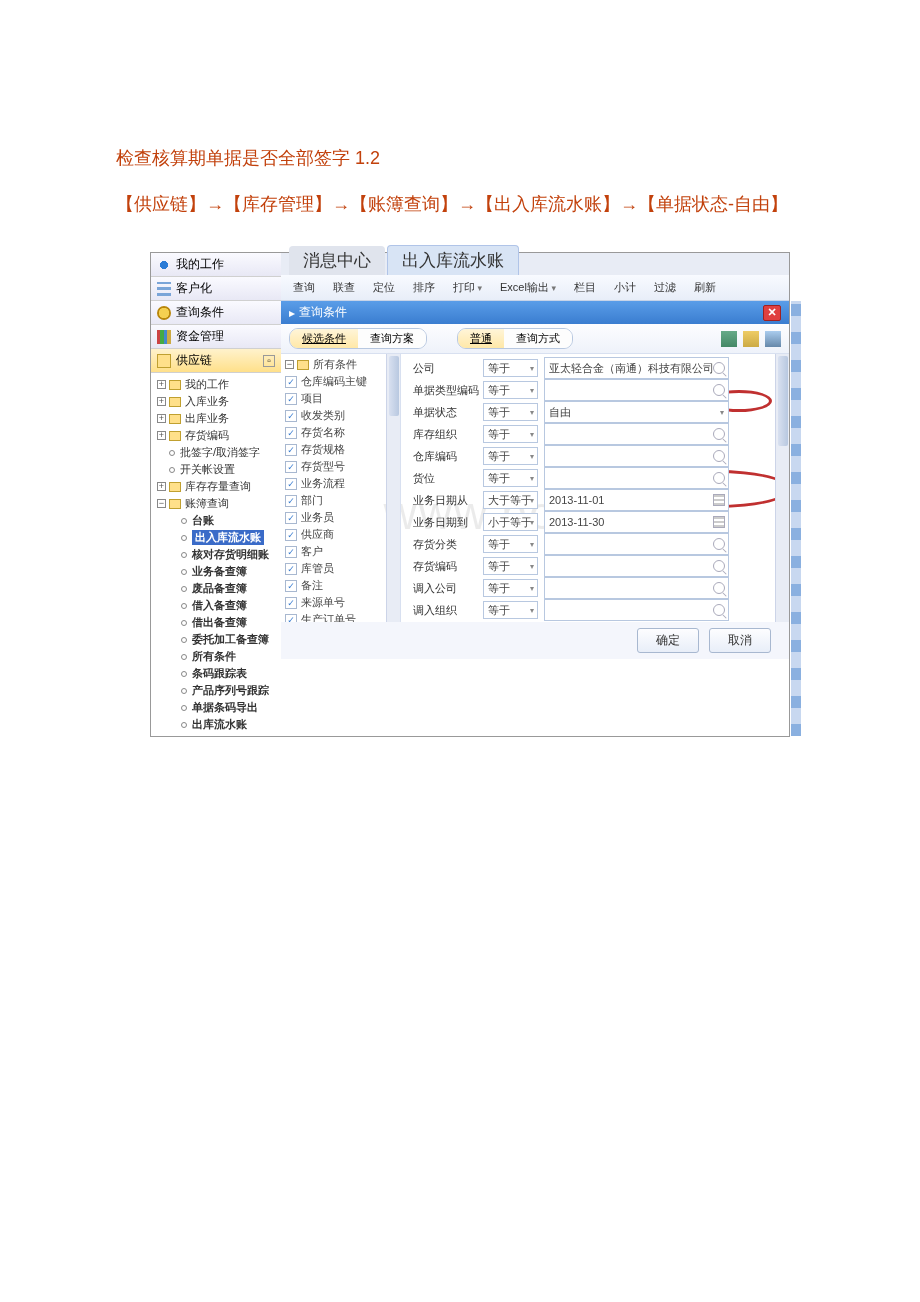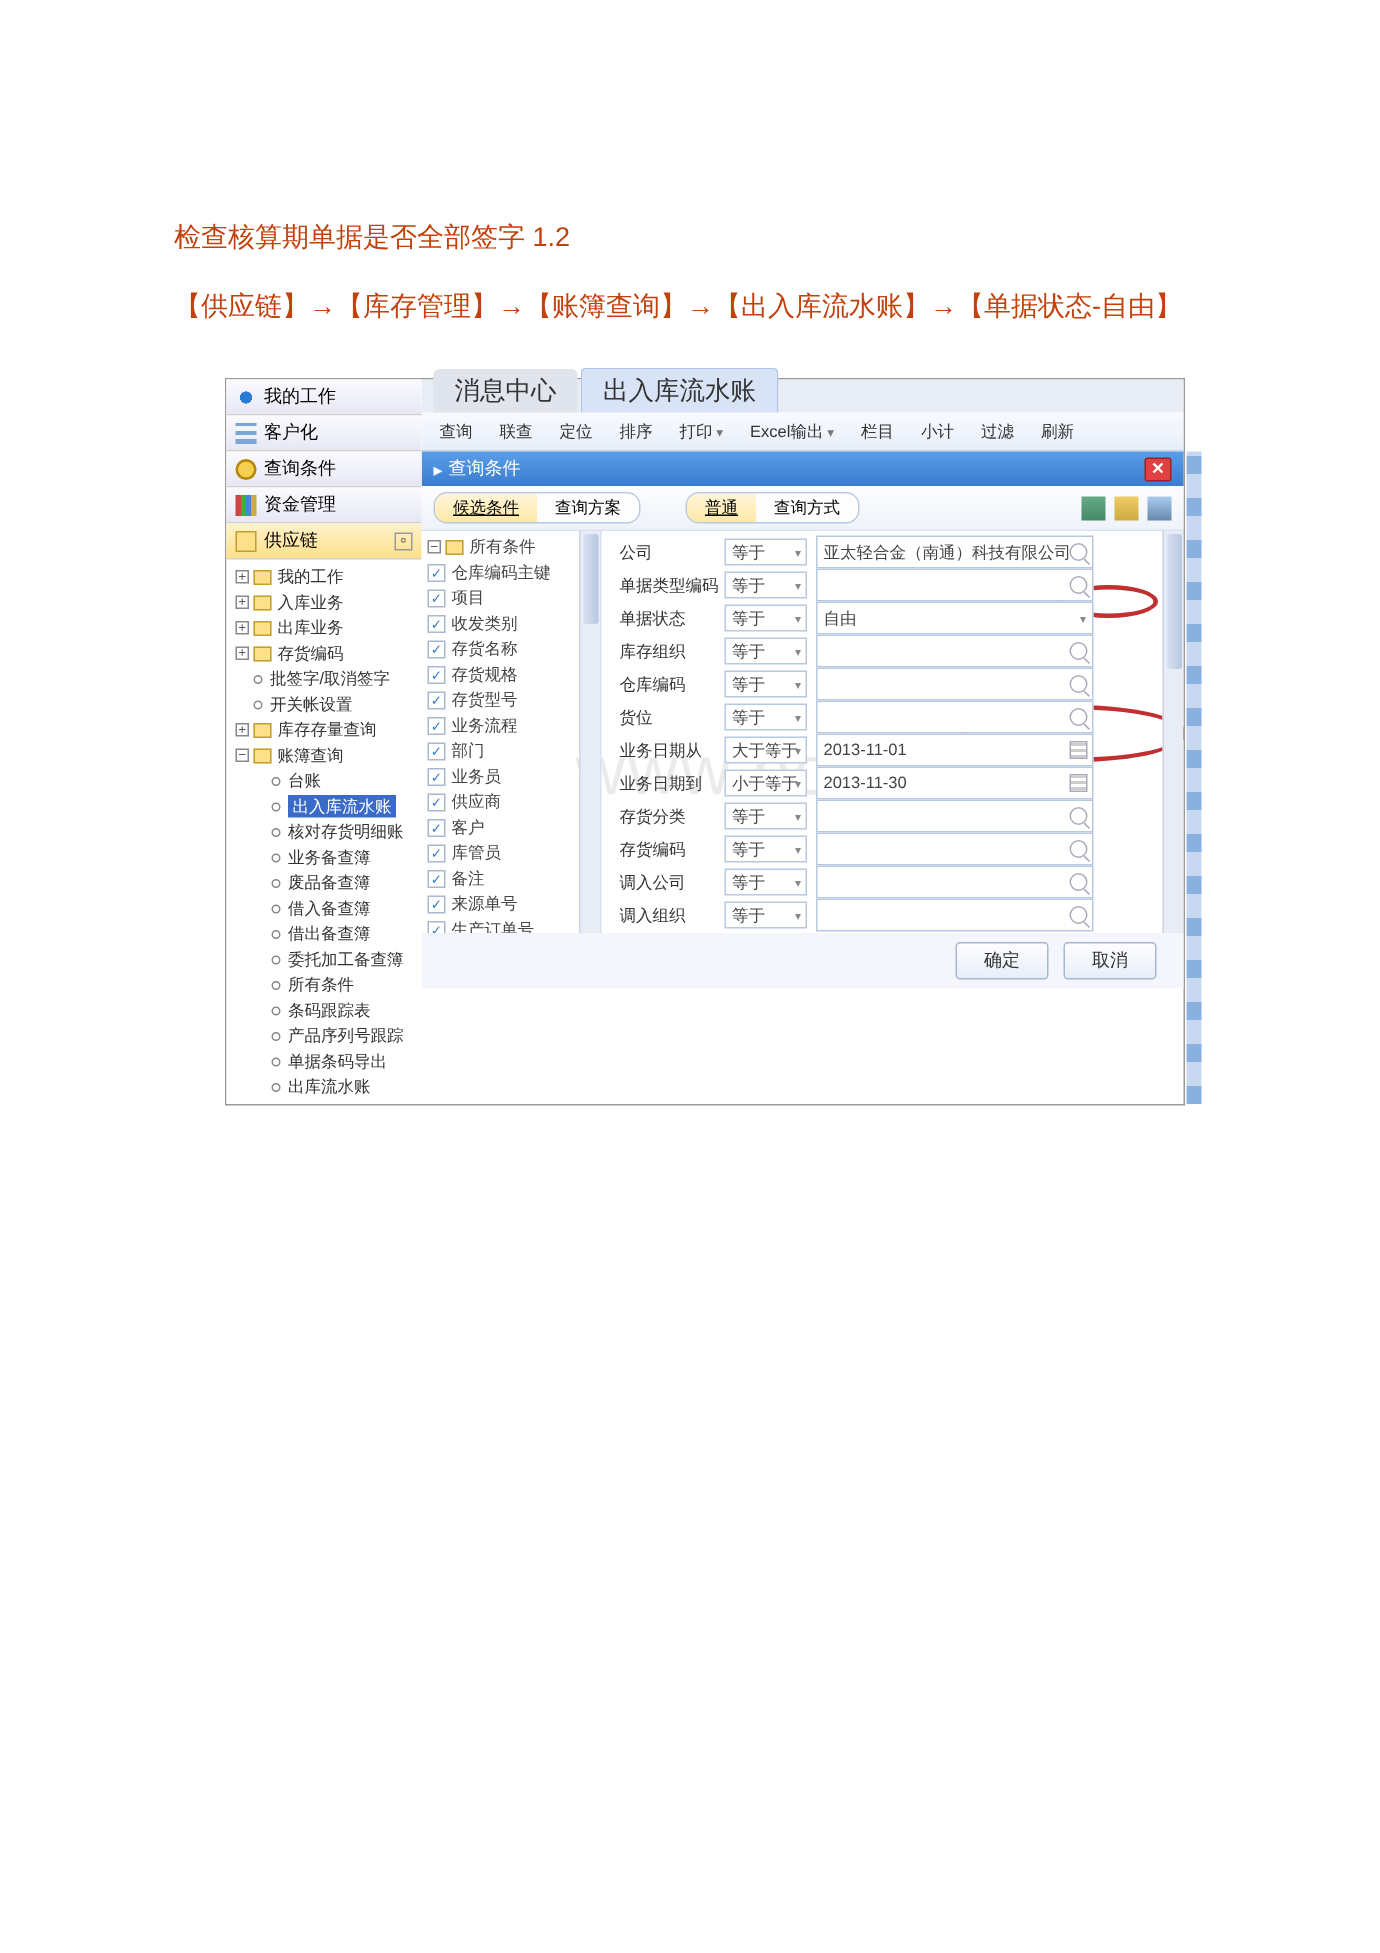--- a/index.html
+++ b/index.html
@@ -18,21 +18,21 @@
     .ic-star { background: radial-gradient(circle,#2b7bd6 40%,transparent 42%); }
     .ic-grid { background: repeating-linear-gradient(0deg,#7aa5d8,#7aa5d8 3px,transparent 3px,transparent 6px); }
     .ic-coin { background: radial-gradient(circle,#f5d050 50%,#b8860b 55%); border-radius:50%;}
     .ic-books{ background: linear-gradient(90deg,#c44 25%,#4a4 25%,#4a4 50%,#48c 50%,#48c 75%,#ca4 75%);}
     .ic-chain{ background:#ffe08a; border:1px solid #c0a030;}
     .sb-min { margin-left:auto; width:12px; height:12px; border:1px solid #999; text-align:center; line-height:10px; font-size:10px;}
     
     .tree { padding: 3px 0; font-size: 11px; overflow: hidden; }
     .tree-node { display:flex; align-items:center; padding: 1px 0 1px 6px; white-space:nowrap; color:#333;}
     .tree-node.d1 { padding-left: 18px;}
-    .tree-node.d2 { padding-left: 30px;}
+    .tree-node.d2 { padding-left: 30px; font-weight: bold;}
     .exp { width:9px; height:9px; border:1px solid #888; display:inline-flex; align-items:center; justify-content:center; font-size:9px; line-height:1; margin-right:3px; color:#555;}
     .folder { width:12px; height:10px; background:#ffe08a; border:1px solid #c0a030; margin-right:4px; display:inline-block;}
     .leaf-dot { width:6px; height:6px; border:1px solid #888; border-radius:50%; margin-right:5px; display:inline-block;}
     .tree-node.hl .lbl { background:#3a6bc8; color:#fff; padding:0 3px;}
     
     
     .main { margin-left:130px; }
     .tabs { background:#e8ecf5; display:flex; align-items:flex-end; height:22px; padding-left:8px;}
     .tab { padding:3px 14px; font-size:17px; color:#333; border-top-left-radius:4px; border-top-right-radius:4px; margin-right:2px;}
     .tab.inactive { background:#e0e4ed;}

